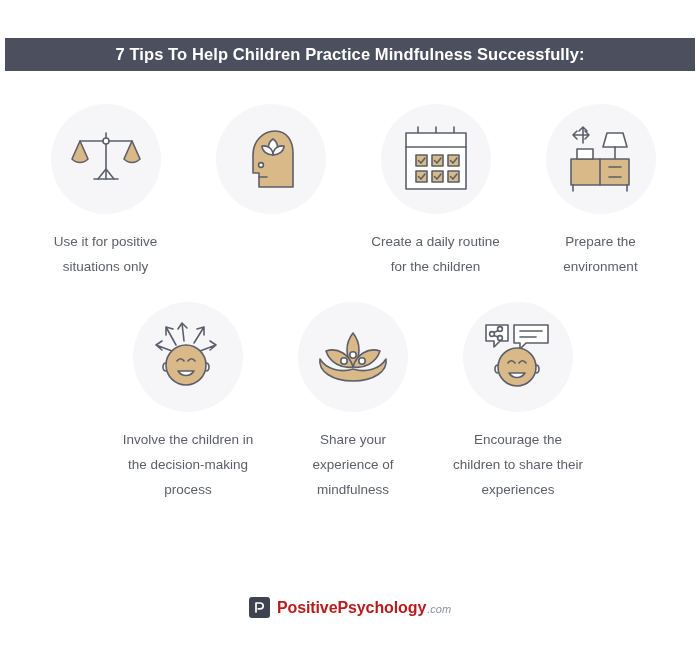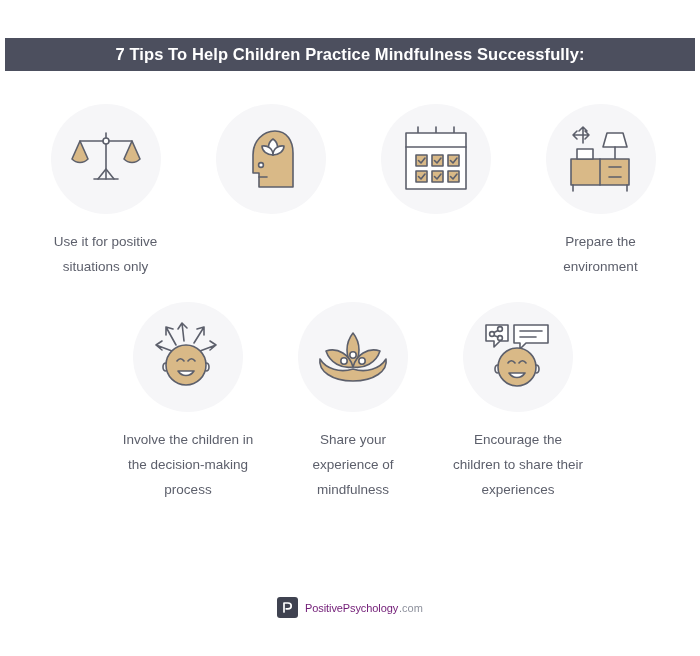--- a/index.html
+++ b/index.html
@@ -97,29 +97,30 @@
     width: 21px;
     height: 21px;
     background: #3f4250;
     border-radius: 3px;
     display: flex;
     align-items: center;
     justify-content: center;
   }
   .logo-mark svg { display:block; }
   .logo-text {
-    font-size: 11px;
-    font-weight: normal;
-    color: #701a75;
+    font-size: 16px;
+    font-weight: bold;
+    color: #b91c1c;
     letter-spacing: -0.1px;
   }
   .logo-suffix {
     font-size: 11px;
     font-weight: normal;
     color: #8d909c;
+    font-style: italic;
   }
   .logo-wrap { display: flex; align-items: baseline; gap: 1px; }
 </style>
 </head>
 <body>
 
 <div class="infographic">
 
   <div class="header-bar">
     <div class="header-title">7 Tips To Help Children Practice Mindfulness Successfully:</div>
@@ -178,20 +179,21 @@
               <rect x="52" y="50" width="11" height="11" fill="#d9b987"></rect>
               <path d="M22.5 39.5 L25 42 L29 37"></path>
               <path d="M38.5 39.5 L41 42 L45 37"></path>
               <path d="M54.5 39.5 L57 42 L61 37"></path>
               <path d="M22.5 55.5 L25 58 L29 53"></path>
               <path d="M38.5 55.5 L41 58 L45 53"></path>
               <path d="M54.5 55.5 L57 58 L61 53"></path>
             </svg>
           </span>
         </div>
+        <div class="caption">Create a daily routine for the children</div>
       </div>
 
       <div class="tip">
         <div class="circle">
           <span>
             <svg width="80" height="76" viewBox="0 0 80 76" fill="none" stroke="#5c5f6b" stroke-width="1.6" stroke-linecap="round" stroke-linejoin="round">
               <path d="M22 6 L22 22 M18 10 L22 6 L26 10 M12 14 L28 14 M16 10 L12 14 L16 18 M24 10 L28 14 L24 18"></path>
               <path d="M46 12 L62 12 L66 26 L42 26 Z" fill="#ffffff"></path>
               <line x1="54" y1="26" x2="54" y2="38"></line>
               <rect x="10" y="38" width="58" height="26" fill="#d9b987"></rect>

